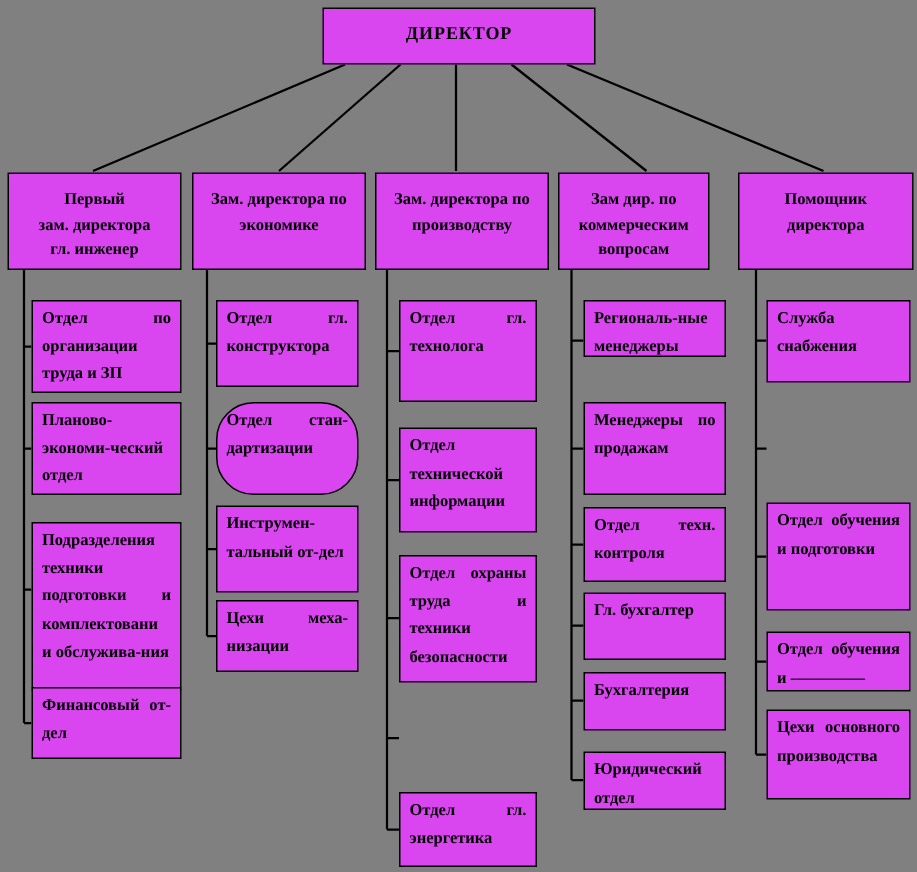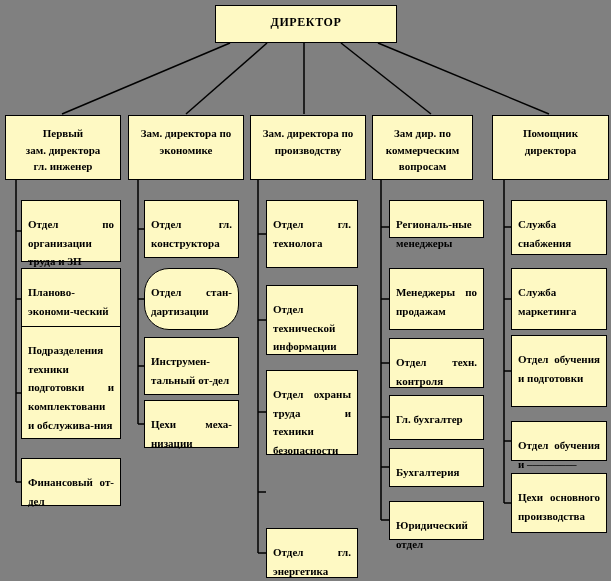--- a/index.html
+++ b/index.html
@@ -13,21 +13,21 @@
     position: relative;
     width: 611px; height: 581px;
     background: #808080;
   }
   .connectors {
     position: absolute; left: 0; top: 0;
     width: 611px; height: 581px;
   }
   .box {
     position: absolute;
-    background: #fef9c3;
+    background: #d946ef;
     border: 1.5px solid #000000;
     box-sizing: border-box;
     color: #000000;
     font-weight: bold;
   }
   .root-box {
     font-size: 12px;
     text-align: center;
     padding-top: 9px;
     letter-spacing: 0.6px;
@@ -35,21 +35,21 @@
   .hdr-box {
     font-size: 11px;
     text-align: center;
     padding-top: 9px;
     line-height: 1.5;
     white-space: pre-line;
   }
   .kid-box {
     font-size: 11px;
     text-align: justify;
-    padding: 14px 6px;
+    padding: 2px 6px;
     line-height: 1.7;
   }
 </style>
 </head>
 <body>
 
 <div class="canvas">
 
   <svg class="connectors" viewBox="0 0 611 581" xmlns="http://www.w3.org/2000/svg">
     <g stroke="#000000" stroke-width="1.5" fill="none">
@@ -82,39 +82,38 @@
   <div class="box hdr-box" style="left:250px; top:115px; width:116px; height:65px;">Зам. директора по
 производству</div>
   <div class="box hdr-box" style="left:372px; top:115px; width:101px; height:65px;">Зам дир. по
 коммерческим
 вопросам</div>
   <div class="box hdr-box" style="left:492px; top:115px; width:117px; height:65px;">Помощник
 директора</div>
 
   <div class="box kid-box" style="left:21px; top:200px; width:100px; height:62px;">Отдел по организации труда и ЗП</div>
   <div class="box kid-box" style="left:21px; top:268px; width:100px; height:62px;">Планово-экономи-ческий отдел</div>
-  <div class="box kid-box" style="left:21px; top:326px; width:100px; height:113px;">Подразделения техники подготовки и комплектовани и обслужива-ния</div>
+  <div class="box kid-box" style="left:21px; top:348px; width:100px; height:113px;">Подразделения техники подготовки и комплектовани и обслужива-ния</div>
   <div class="box kid-box" style="left:21px; top:458px; width:100px; height:48px;">Финансовый от-дел</div>
 
   <div class="box kid-box" style="left:144px; top:200px; width:95px; height:58px;">Отдел гл. конструктора</div>
   <div class="box kid-box" style="left:144px; top:268px; width:95px; height:62px;border-radius:25px;">Отдел стан-дартизации</div>
   <div class="box kid-box" style="left:144px; top:337px; width:95px; height:58px;">Инструмен-тальный от-дел</div>
   <div class="box kid-box" style="left:144px; top:400px; width:95px; height:48px;">Цехи меха-низации</div>
 
   <div class="box kid-box" style="left:266px; top:200px; width:92px; height:68px;">Отдел гл. технолога</div>
   <div class="box kid-box" style="left:266px; top:285px; width:92px; height:70px;">Отдел технической информации</div>
   <div class="box kid-box" style="left:266px; top:370px; width:92px; height:85px;">Отдел охраны труда и техники безопасности</div>
   <div class="box kid-box" style="left:266px; top:528px; width:92px; height:50px;">Отдел гл. энергетика</div>
 
   <div class="box kid-box" style="left:389px; top:200px; width:95px; height:38px;">Региональ-ные менеджеры</div>
   <div class="box kid-box" style="left:389px; top:268px; width:95px; height:62px;">Менеджеры по продажам</div>
   <div class="box kid-box" style="left:389px; top:338px; width:95px; height:50px;">Отдел техн. контроля</div>
   <div class="box kid-box" style="left:389px; top:395px; width:95px; height:45px;">Гл. бухгалтер</div>
   <div class="box kid-box" style="left:389px; top:448px; width:95px; height:39px;">Бухгалтерия</div>
   <div class="box kid-box" style="left:389px; top:501px; width:95px; height:39px;">Юридический отдел</div>
 
   <div class="box kid-box" style="left:511px; top:200px; width:96px; height:55px;">Служба снабжения</div>
-  <div class="box kid-box" style="left:511px; top:268px; width:96px; height:62px;">Служба маркетинга</div>
   <div class="box kid-box" style="left:511px; top:335px; width:96px; height:72px;">Отдел обучения и подготовки</div>
   <div class="box kid-box" style="left:511px; top:421px; width:96px; height:40px;">Отдел обучения и –––––––––</div>
   <div class="box kid-box" style="left:511px; top:473px; width:96px; height:60px;">Цехи основного производства</div>
 
 </div>
 
 </body></html>

